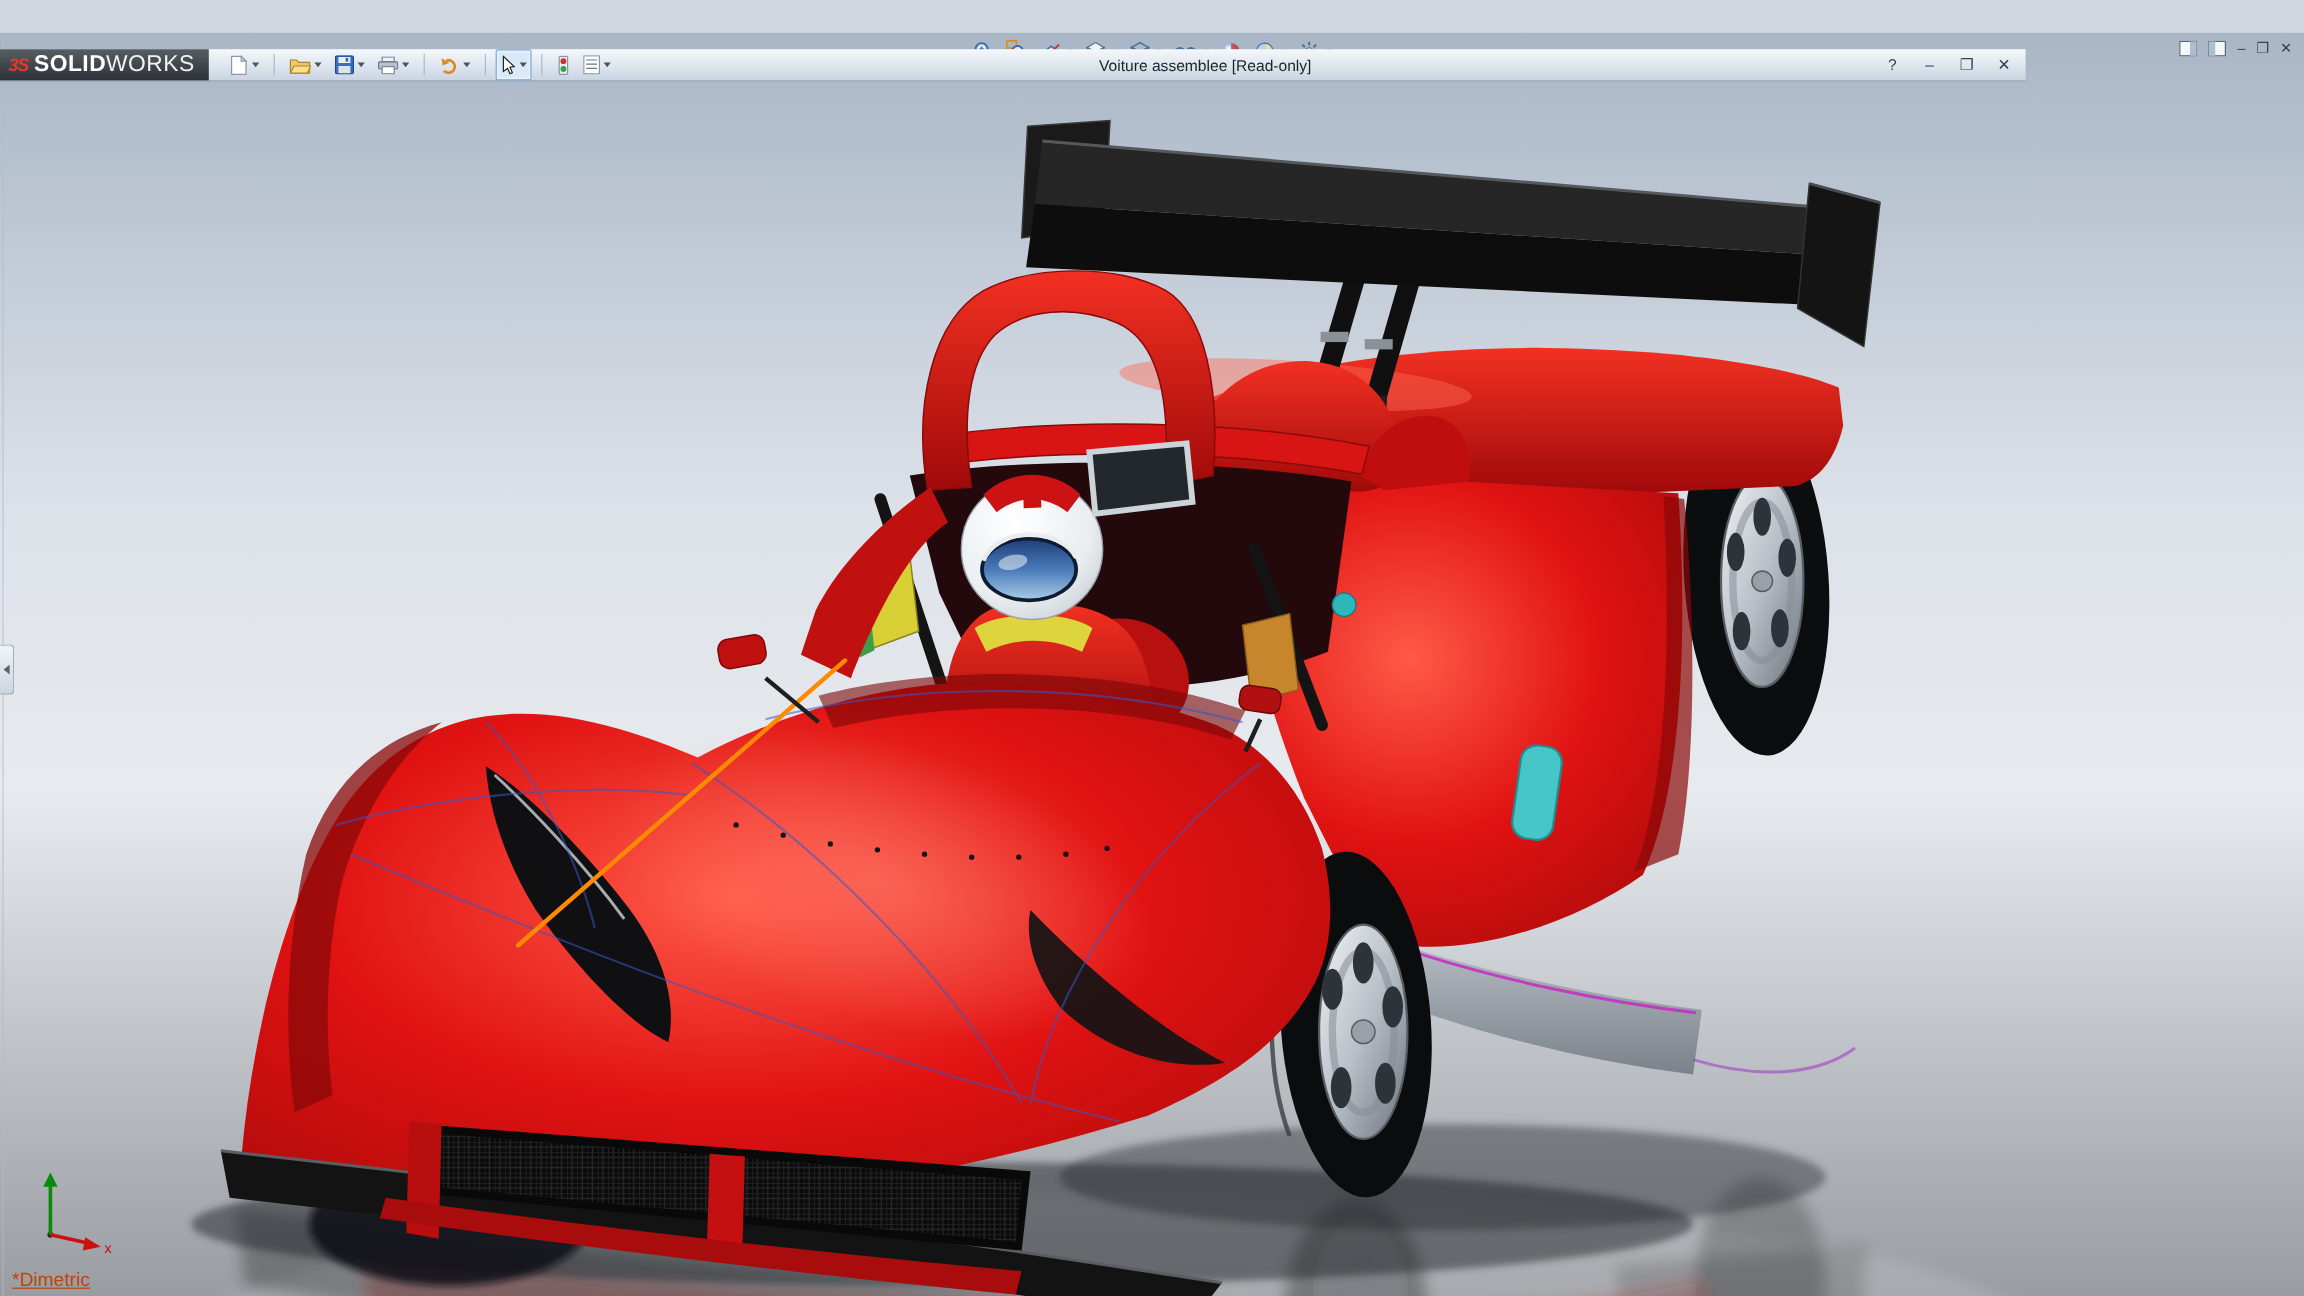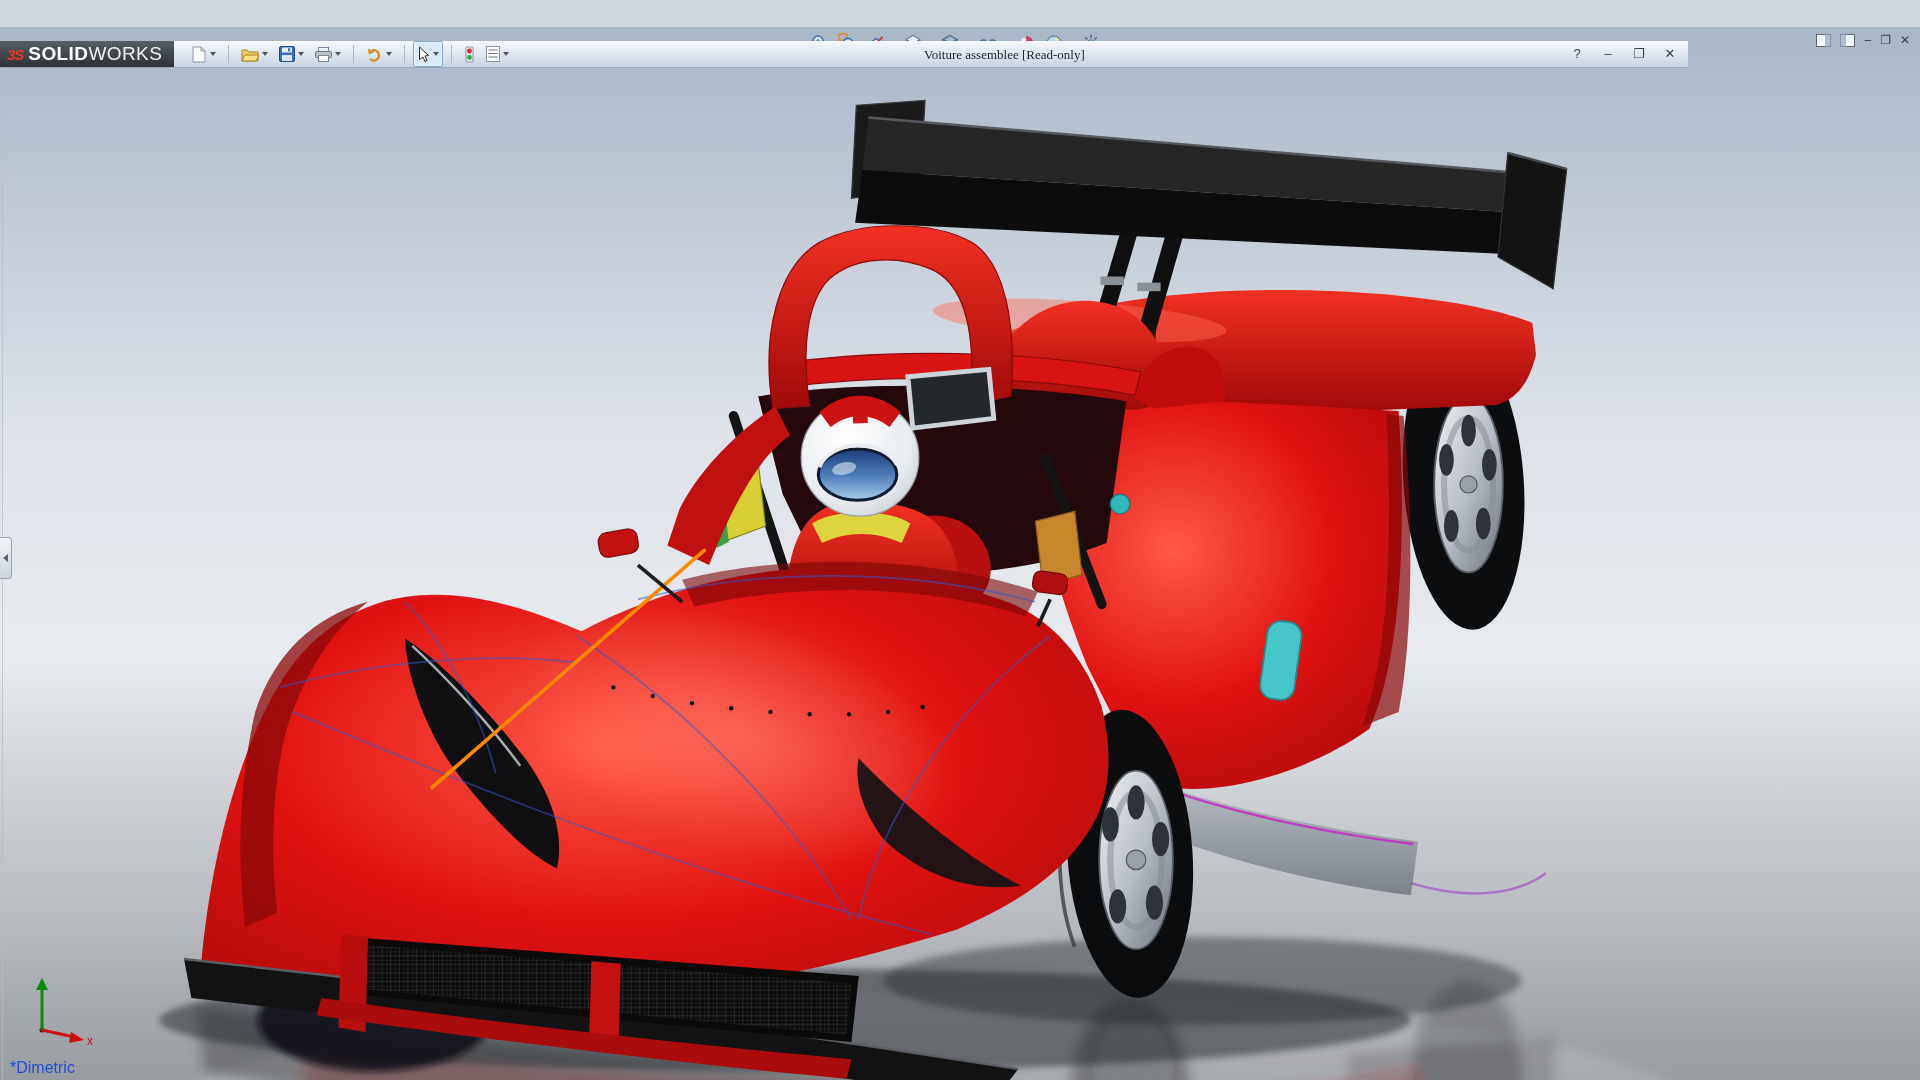--- a/index.html
+++ b/index.html
@@ -24,21 +24,21 @@
   .brand-name .light{font-weight:normal;opacity:.92;}
   .tb{display:flex;align-items:center;margin-left:14px;gap:3px;}
   .tbtn{
     height:22px;display:flex;align-items:center;padding:1px 3px;border:1px solid transparent;border-radius:2px;
   }
   .tbtn.active{background:#d9e9f9;border-color:#7fa9d4;box-shadow:inset 0 0 3px #ffffff;}
   .caret{width:0;height:0;border-left:3.5px solid transparent;border-right:3.5px solid transparent;border-top:4.5px solid #49555f;margin-left:3px;}
   .tb-sep{width:1px;height:18px;background:#aeb9c6;margin:0 5px;}
   .title-text{
     position:absolute;left:59.5%;transform:translateX(-50%);top:6px;
-    font-size:13px;color:#1d242b;white-space:nowrap;font-family:Liberation Serif, serif;
+    font-size:13px;color:#1d242b;white-space:nowrap;
   }
   .win-controls{margin-left:auto;display:flex;align-items:center;gap:15px;padding-right:10px;color:#39434e;font-size:13px;}
   .win-controls .wbtn{width:16px;text-align:center;line-height:16px;}
   
   .viewport{position:absolute;top:27px;left:0;width:1920px;height:1053px;overflow:hidden;}
   .viewport > svg.scene{position:absolute;top:0;left:0;}
   .vp-left-line{position:absolute;left:2px;top:0;bottom:0;width:1px;background:#b4bcc6;opacity:.7;}
   
   .headsup{position:absolute;top:5px;left:808px;display:flex;align-items:center;gap:4px;z-index:20;}
   .hbtn{display:flex;align-items:center;padding:1px 2px;border-radius:2px;}
@@ -47,21 +47,21 @@
   .docctl .dbtn{display:flex;align-items:center;line-height:14px;}
   
   .panel-tab{
     position:absolute;left:0;top:510px;width:11px;height:40px;z-index:20;
     background:linear-gradient(#f0f4f8,#ccd5de);border:1px solid #98a4b0;border-left:none;
     border-radius:0 4px 4px 0;display:flex;align-items:center;justify-content:center;
   }
   .panel-arrow{width:0;height:0;border-top:4.5px solid transparent;border-bottom:4.5px solid transparent;border-right:5.5px solid #57636f;}
   
   .triad{position:absolute;left:20px;bottom:30px;z-index:20;}
-  .orient-label{position:absolute;left:10px;bottom:3px;font-size:16px;color:#1d4ed8;z-index:20;}
+  .orient-label{position:absolute;left:10px;bottom:3px;font-size:16px;color:#c2410c;z-index:20;text-decoration:underline;}
 </style>
 </head>
 <body>
 
 <div class="titlebar">
   <div class="brand">
     <span class="logo-mark">3S</span>
     <span class="brand-name"><span class="bold">SOLID</span><span class="light">WORKS</span></span>
   </div>
 

